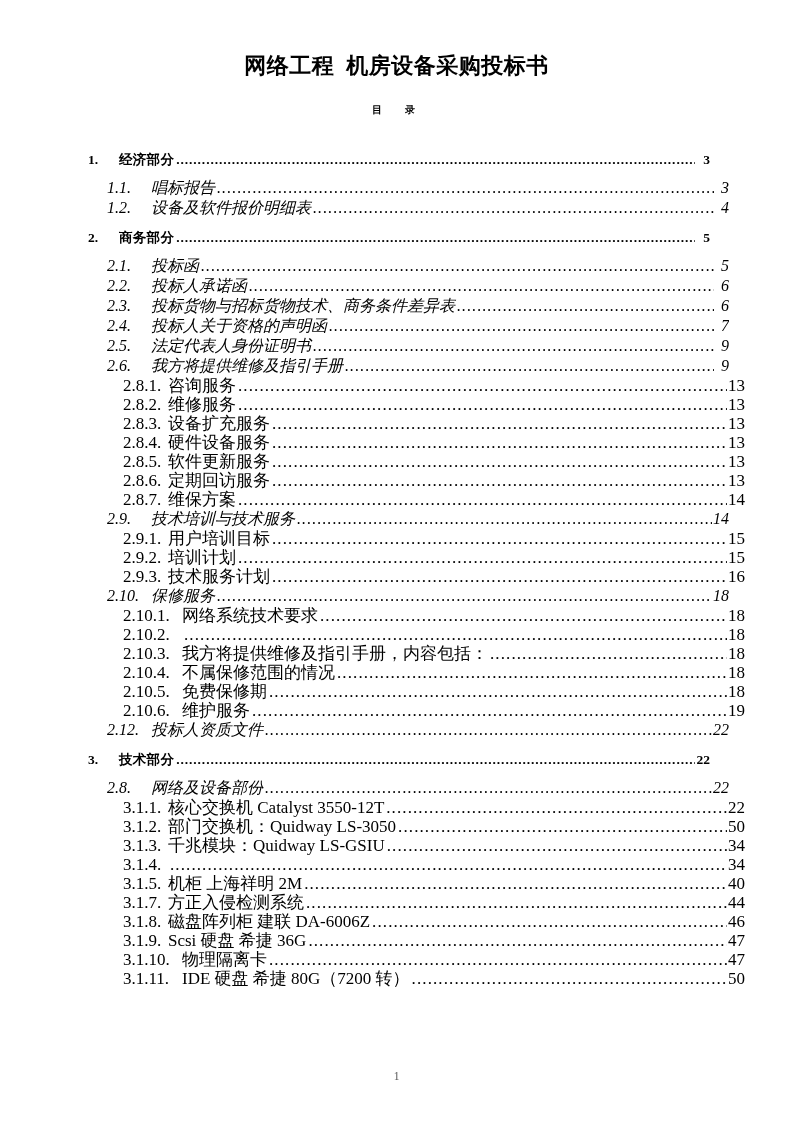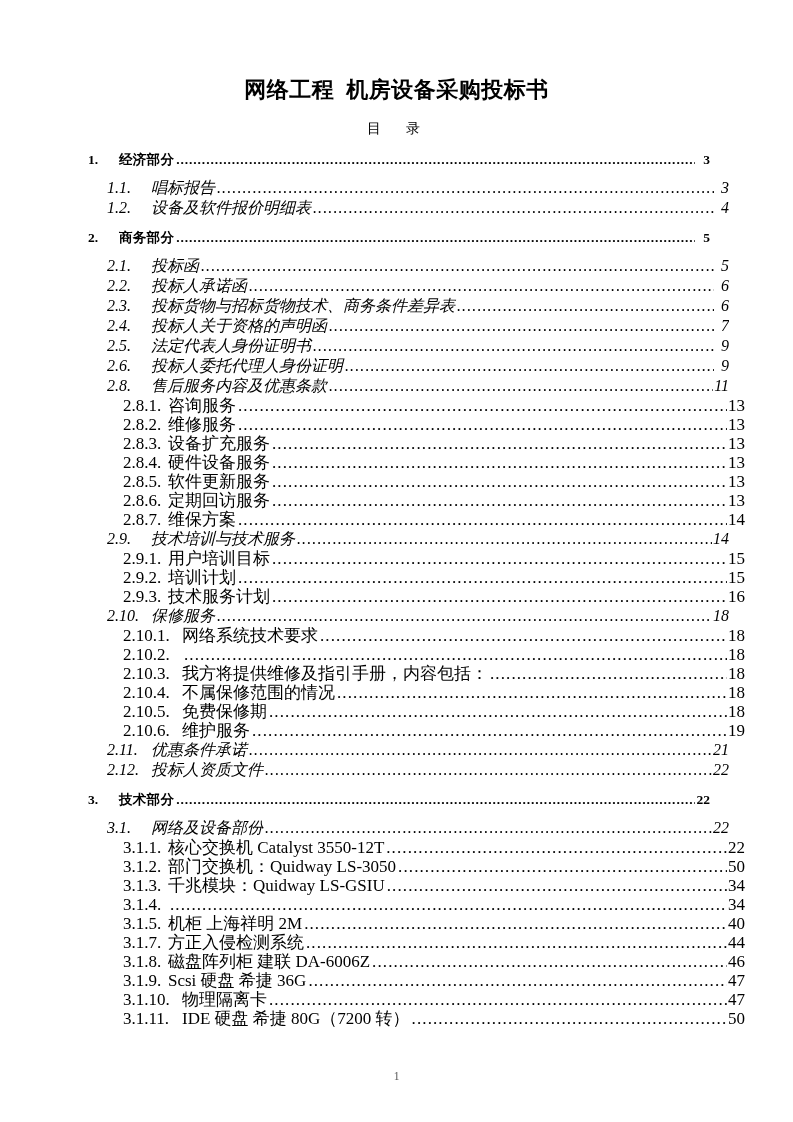--- a/index.html
+++ b/index.html
@@ -19,36 +19,36 @@
     margin: 0 auto;
     background: #ffffff;
     overflow: hidden;
     box-sizing: border-box;
   }
 
   
   .title-block {
     position: absolute;
     left: 0;
-    top: 76px;
+    top: 52px;
     width: 793px;
     text-align: center;
   }
   .doc-title {
     font-size: 22px;
     font-weight: bold;
     letter-spacing: 0.5px;
     line-height: 1.25;
     white-space: pre;
   }
   .doc-subtitle {
-    font-size: 14px;
-    font-weight: normal;
+    font-size: 10px;
+    font-weight: bold;
     letter-spacing: 6px;
-    margin-top: 17px;
+    margin-top: 24px;
     line-height: 1.2;
     white-space: pre;
   }
 
   
   .toc {
     position: absolute;
     left: 88px;
     top: 140px;
     width: 622px;
@@ -194,29 +194,23 @@
         <span class="pg">7</span>
       </div>
       <div class="toc-entry lvl2">
         <span class="num">2.5.</span>
         <span class="label">法定代表人身份证明书</span>
         <span class="leader"></span>
         <span class="pg">9</span>
       </div>
       <div class="toc-entry lvl2">
         <span class="num">2.6.</span>
-        <span class="label">投标人委托代理人身份证明</span>
+        <span class="label">我方将提供维修及指引手册</span>
         <span class="leader"></span>
         <span class="pg">9</span>
-      </div>
-      <div class="toc-entry lvl2">
-        <span class="num">2.8.</span>
-        <span class="label">售后服务内容及优惠条款</span>
-        <span class="leader"></span>
-        <span class="pg">11</span>
       </div>
       <div class="toc-entry lvl3">
         <span class="num">2.8.1.</span>
         <span class="label">咨询服务</span>
         <span class="leader"></span>
         <span class="pg">13</span>
       </div>
       <div class="toc-entry lvl3">
         <span class="num">2.8.2.</span>
         <span class="label">维修服务</span>
@@ -310,41 +304,35 @@
         <span class="num">2.10.5.</span>
         <span class="label">免费保修期</span>
         <span class="leader"></span>
         <span class="pg">18</span>
       </div>
       <div class="toc-entry lvl3 wide">
         <span class="num">2.10.6.</span>
         <span class="label">维护服务</span>
         <span class="leader"></span>
         <span class="pg">19</span>
-      </div>
-      <div class="toc-entry lvl2">
-        <span class="num">2.11.</span>
-        <span class="label">优惠条件承诺</span>
-        <span class="leader"></span>
-        <span class="pg">21</span>
       </div>
       <div class="toc-entry lvl2">
         <span class="num">2.12.</span>
         <span class="label">投标人资质文件</span>
         <span class="leader"></span>
         <span class="pg">22</span>
       </div>
       <div class="toc-entry lvl1">
         <span class="num">3.</span>
         <span class="label">技术部分</span>
         <span class="leader"></span>
         <span class="pg">22</span>
       </div>
       <div class="toc-entry lvl2">
-        <span class="num">3.1.</span>
+        <span class="num">2.8.</span>
         <span class="label">网络及设备部份</span>
         <span class="leader"></span>
         <span class="pg">22</span>
       </div>
       <div class="toc-entry lvl3">
         <span class="num">3.1.1.</span>
         <span class="label">核心交换机 Catalyst 3550-12T</span>
         <span class="leader"></span>
         <span class="pg">22</span>
       </div>

